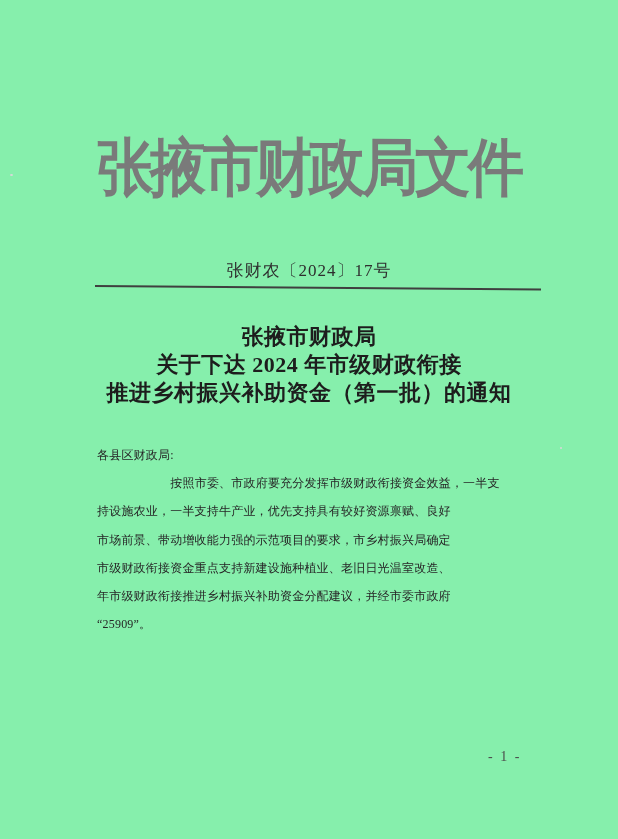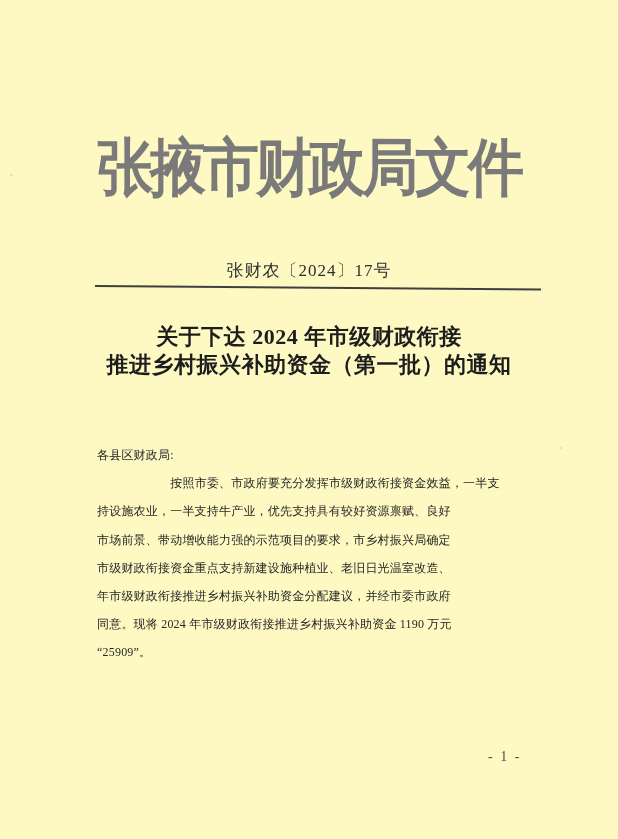--- a/index.html
+++ b/index.html
@@ -4,21 +4,21 @@
 <style>
   html, body {
     margin: 0;
     padding: 0;
     background: #ffffff;
   }
   .page {
     position: relative;
     width: 618px;
     height: 839px;
-    background: #fef9c3;
+    background: #86efac;
     overflow: hidden;
     font-family: "Liberation Serif", "DejaVu Serif", serif;
   }
   .agency-title {
     position: absolute;
     top: 126px;
     left: 0;
     width: 100%;
     text-align: center;
     font-size: 56px;
@@ -94,32 +94,32 @@
 
 <div class="page">
 
   <div class="agency-title" style="color: rgb(122, 122, 122);">张掖市财政局文件</div>
 
   <div class="doc-number" style="color: rgb(46, 46, 46);">张财农〔2024〕17号</div>
 
   <div class="divider" style="background-color: rgb(63, 63, 63);"></div>
 
   <div class="notice-title" style="color: rgb(29, 29, 29);">
+    <div>张掖市财政局</div>
     <div>关于下达 2024 年市级财政衔接</div>
     <div>推进乡村振兴补助资金（第一批）的通知</div>
   </div>
 
   <div class="body-text" style="color: rgb(38, 38, 38);">
     <div class="body-line">各县区财政局:</div>
     <div class="body-line indent">按照市委、市政府要充分发挥市级财政衔接资金效益，一半支</div>
     <div class="body-line">持设施农业，一半支持牛产业，优先支持具有较好资源禀赋、良好</div>
     <div class="body-line">市场前景、带动增收能力强的示范项目的要求，市乡村振兴局确定</div>
     <div class="body-line">市级财政衔接资金重点支持新建设施种植业、老旧日光温室改造、</div>
     <div class="body-line">年市级财政衔接推进乡村振兴补助资金分配建议，并经市委市政府</div>
-    <div class="body-line">同意。现将 2024 年市级财政衔接推进乡村振兴补助资金 1190 万元</div>
     <div class="body-line">“25909”。</div>
   </div>
 
   <div class="page-number" style="color: rgb(76, 76, 76);">- 1 -</div>
 
   <div class="speck" style="left:10px; top:174px; width:3px; height:2px;"></div>
   <div class="speck" style="left:560px; top:447px; width:2px; height:2px;"></div>
 
 </div>
 

